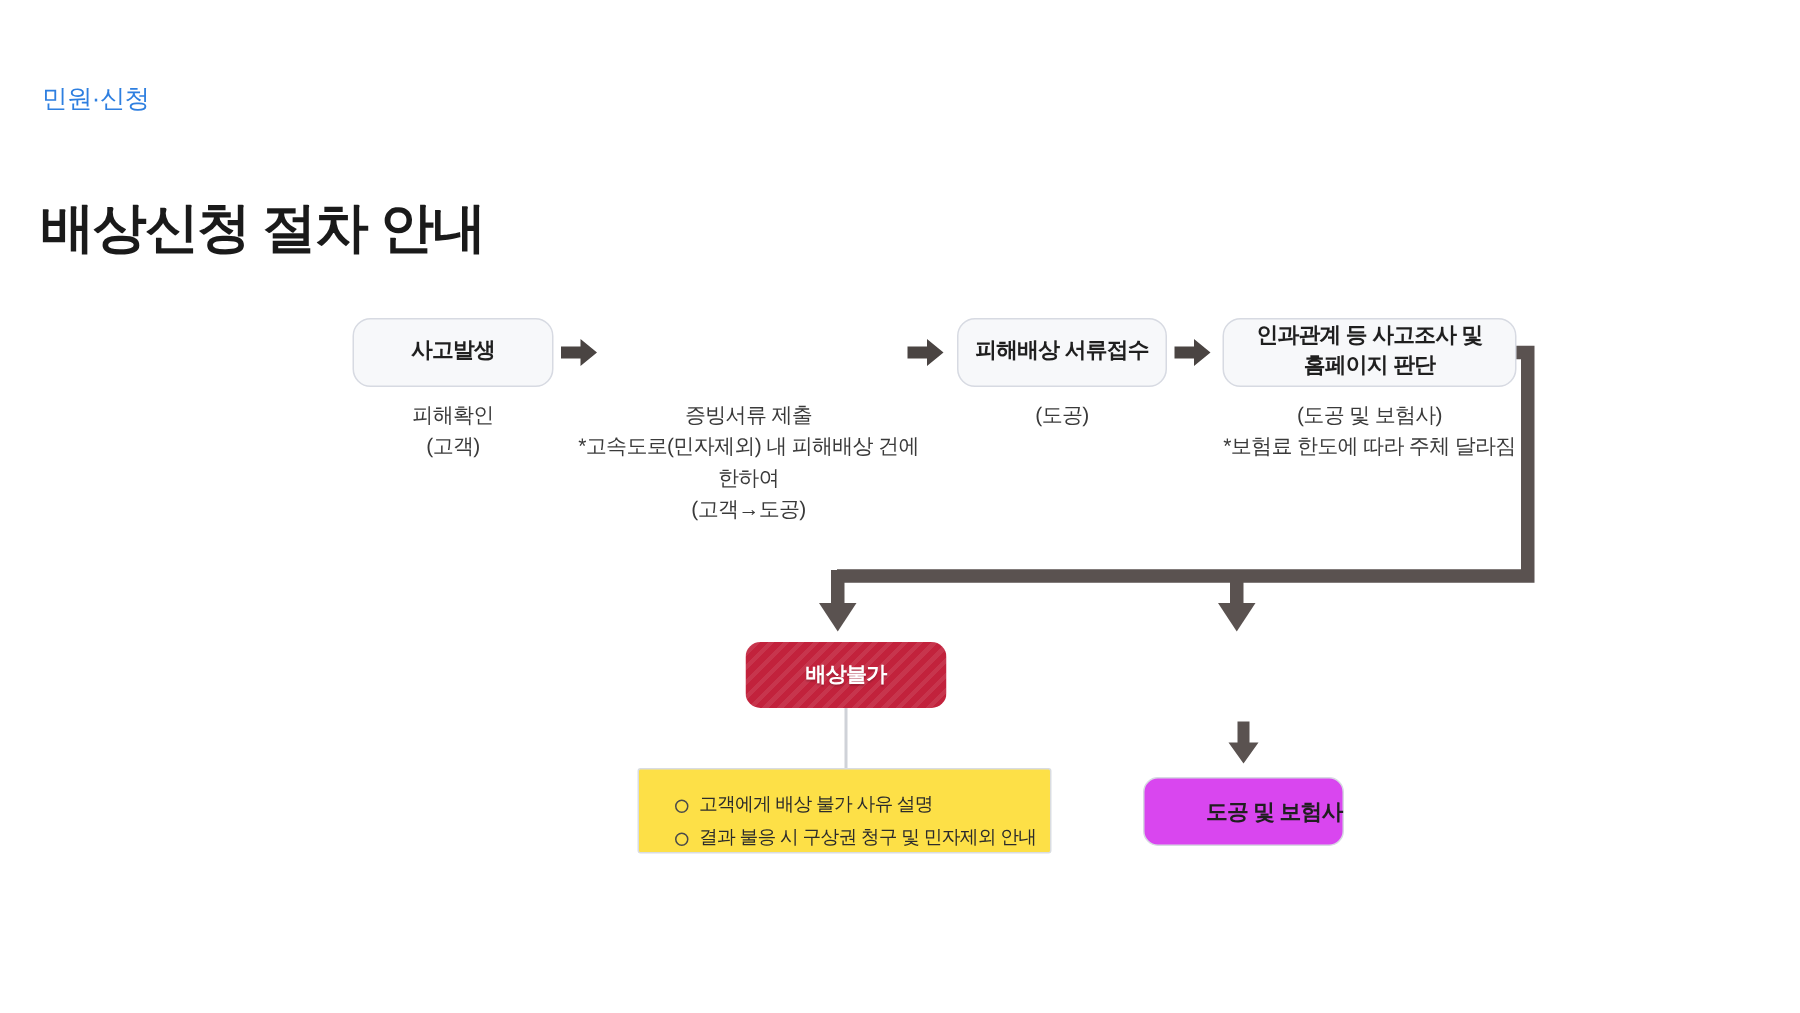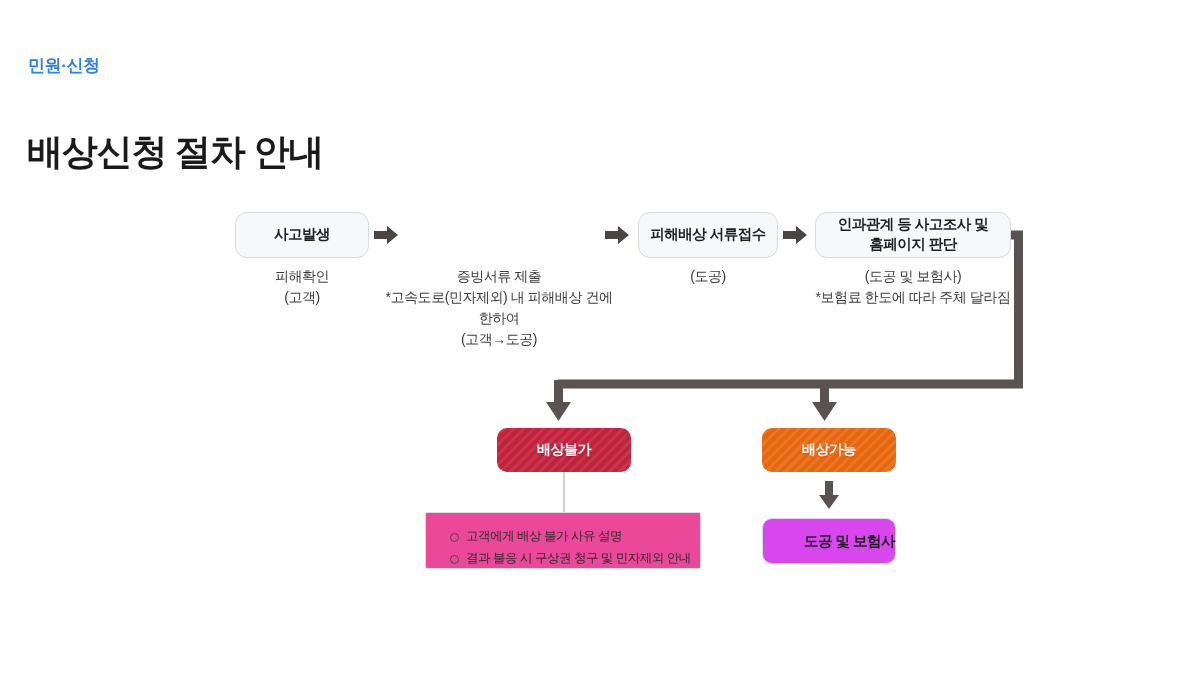--- a/index.html
+++ b/index.html
@@ -18,21 +18,21 @@
     height: 675px;
     background: #ffffff;
   }
 
   
   .eyebrow {
     position: absolute;
     left: 28px;
     top: 54px;
     font-size: 17px;
-    font-weight: bold;
+    font-weight: normal;
     color: #2e7fe0;
     letter-spacing: -0.4px;
     white-space: nowrap;
   }
 
   .page-title {
     position: absolute;
     left: 27px;
     top: 80px;
     font-size: 36px;
@@ -140,21 +140,21 @@
       rgba(255,255,255,0.10) 0px,
       rgba(255,255,255,0.10) 3px,
       rgba(255,255,255,0) 3px,
       rgba(255,255,255,0) 7px
     );
   }
 
   
   .notes-box {
     position: absolute;
-    background: #ec4899;
+    background: #fde047;
     border: 1px solid #d9dce1;
     border-radius: 2px;
     padding: 13px 16px 13px 24px;
   }
 
   .note-item {
     font-size: 12.5px;
     color: #2b2b2b;
     line-height: 1.72;
     letter-spacing: -0.5px;
@@ -257,23 +257,20 @@
     </div>
     <div class="step-caption" style="left:793px; top:266px; width:240px;">(도공 및 보험사)
 *보험료 한도에 따라 주체 달라짐</div>
 
     <div class="outcome-box outcome-deny" style="left:497px; top:428px; width:134px; height:44px;">
       <span>배상불가</span>
     </div>
 
     <div class="hairline" style="left:563px; top:472px; width:1.5px; height:40px;"></div>
 
-    <div class="outcome-box outcome-allow" style="left:762px; top:428px; width:134px; height:44px;">
-      <span>배상가능</span>
-    </div>
 
     <div class="arrow-down" style="left:818px; top:480px;">
       <svg viewBox="0 0 22 30">
         <path d="M7 1 L15 1 L15 15 L21 15 L11 29 L1 15 L7 15 Z" fill="currentColor"></path>
       </svg>
     </div>
 
     <div class="notes-box" style="left:425px; top:512px; width:276px; height:57px;">
       <div class="note-item">고객에게 배상 불가 사유 설명</div>
       <div class="note-item">결과 불응 시 구상권 청구 및 민자제외 안내</div>

